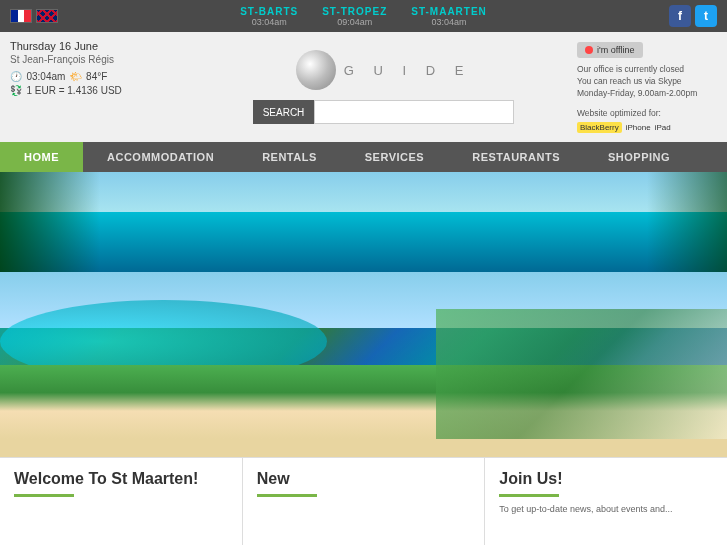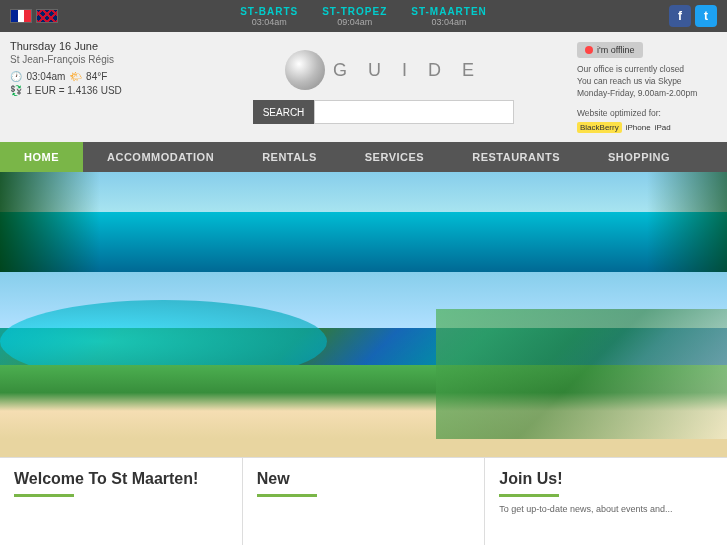--- a/index.html
+++ b/index.html
@@ -103,21 +103,21 @@
       flex-direction: column;
     }
     .logo-access {
       font-size: 28px;
       font-weight: bold;
       color: #666;
       letter-spacing: 2px;
       line-height: 1;
     }
     .logo-guide {
-      font-size: 18px;
+      font-size: 13px;
       color: #888;
       letter-spacing: 8px;
       text-align: center;
     }
     .search-bar {
       display: flex;
       align-items: center;
       gap: 0;
     }
     .search-label-btn {

